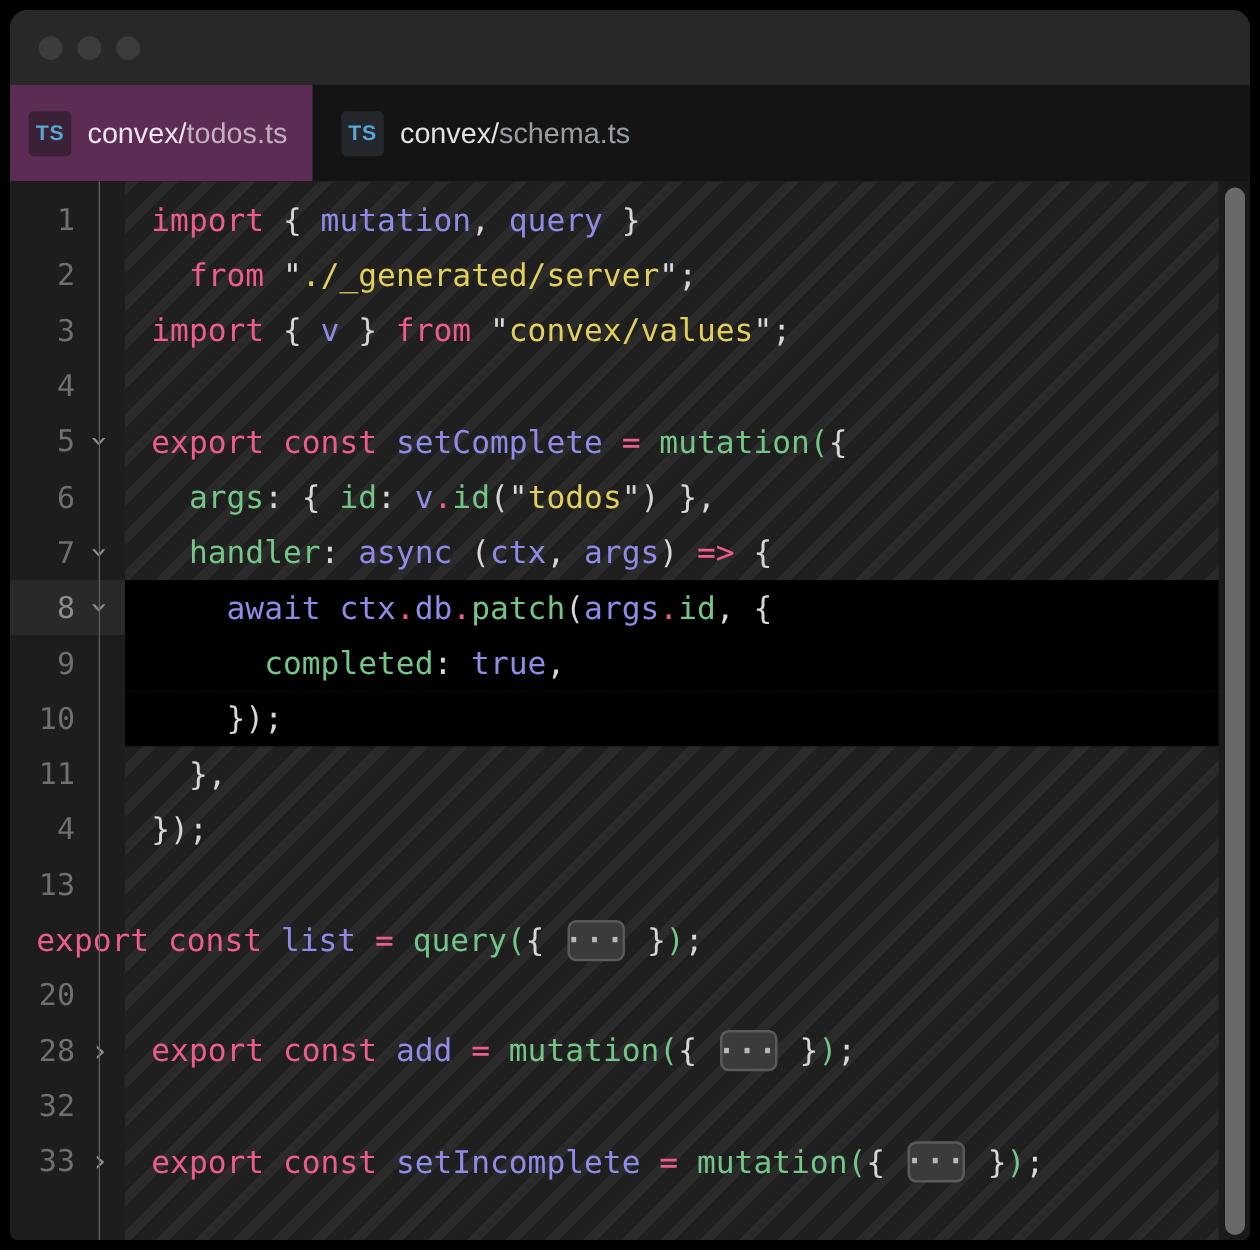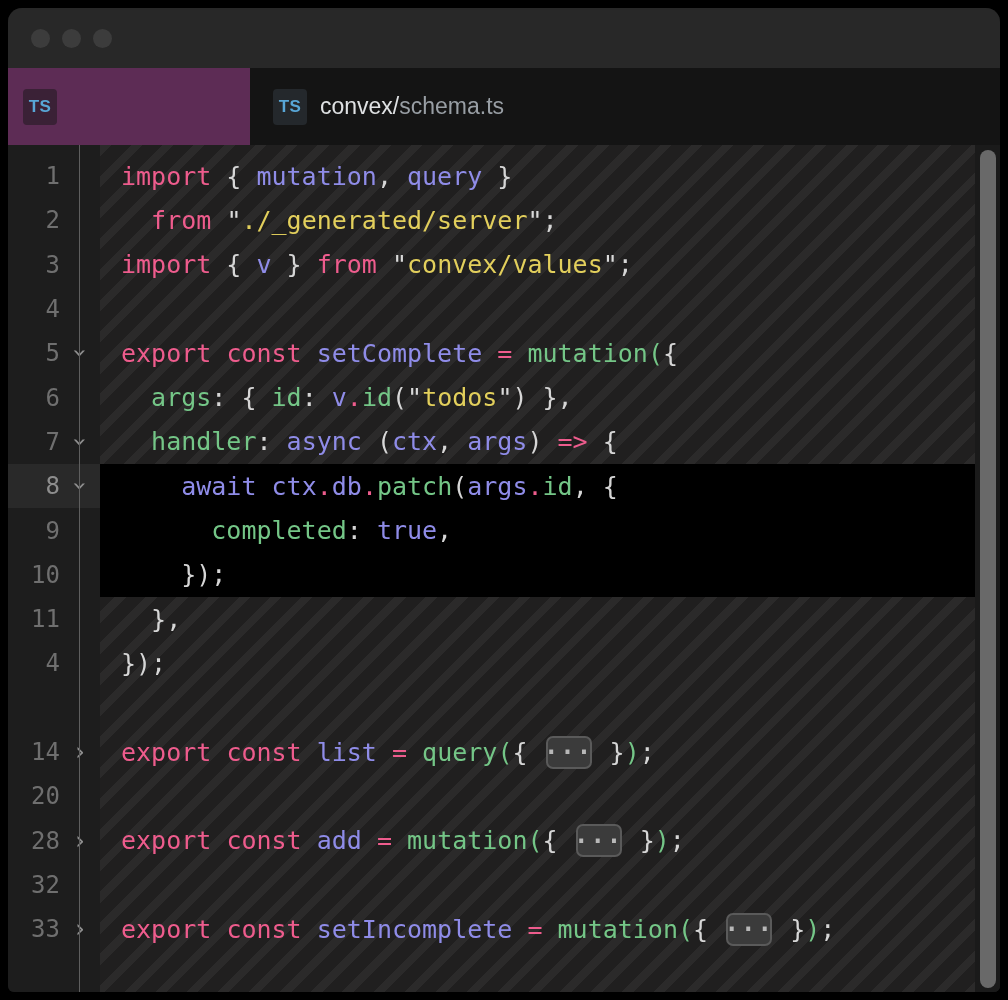--- a/index.html
+++ b/index.html
@@ -90,20 +90,21 @@
 
   <div class="titlebar">
     <div class="dot"></div>
     <div class="dot"></div>
     <div class="dot"></div>
   </div>
 
   <div class="tabbar">
     <div class="tab active">
       <span class="ts-icon">TS</span>
+      <span class="tab-label"><span class="dir">convex/</span><span class="file">todos.ts</span></span>
     </div>
     <div class="tab inactive">
       <span class="ts-icon">TS</span>
       <span class="tab-label"><span class="dir">convex/</span><span class="file">schema.ts</span></span>
     </div>
   </div>
 
   <div class="editor">
     <div class="stripes"></div>
     <div class="gutter-sep"></div>
@@ -186,27 +187,27 @@
           <div class="code-cell"><span style="color: rgb(214, 214, 214);">  },</span></div>
         </div>
         <div class="row">
           <div class="gutter-cell">
             <span class="num">4</span>
             <span class="chev"></span>
           </div>
           <div class="code-cell"><span style="color: rgb(214, 214, 214);">});</span></div>
         </div>
         <div class="row">
-          <div class="code-cell"></div>
-        </div>
-        <div class="row">
-          <div class="gutter-cell">
-            <span class="num">14</span>
-            <span class="chev">›</span>
-          </div>
+          <div class="gutter-cell">
+            <span class="num">13</span>
+            <span class="chev"></span>
+          </div>
+          <div class="code-cell"></div>
+        </div>
+        <div class="row">
           <div class="code-cell"><span style="color: rgb(238, 92, 141);">export</span><span style="color: rgb(214, 214, 214);"> </span><span style="color: rgb(238, 92, 141);">const</span><span style="color: rgb(214, 214, 214);"> </span><span style="color: rgb(143, 140, 232);">list</span><span style="color: rgb(214, 214, 214);"> </span><span style="color: rgb(238, 92, 141);">=</span><span style="color: rgb(214, 214, 214);"> </span><span style="color: rgb(116, 198, 135);">query</span><span style="color: rgb(116, 198, 135);">(</span><span style="color: rgb(214, 214, 214);">{ </span><span class="badge">···</span><span style="color: rgb(214, 214, 214);"> }</span><span style="color: rgb(116, 198, 135);">)</span><span style="color: rgb(214, 214, 214);">;</span></div>
         </div>
         <div class="row">
           <div class="gutter-cell">
             <span class="num">20</span>
             <span class="chev"></span>
           </div>
           <div class="code-cell"></div>
         </div>
         <div class="row">

